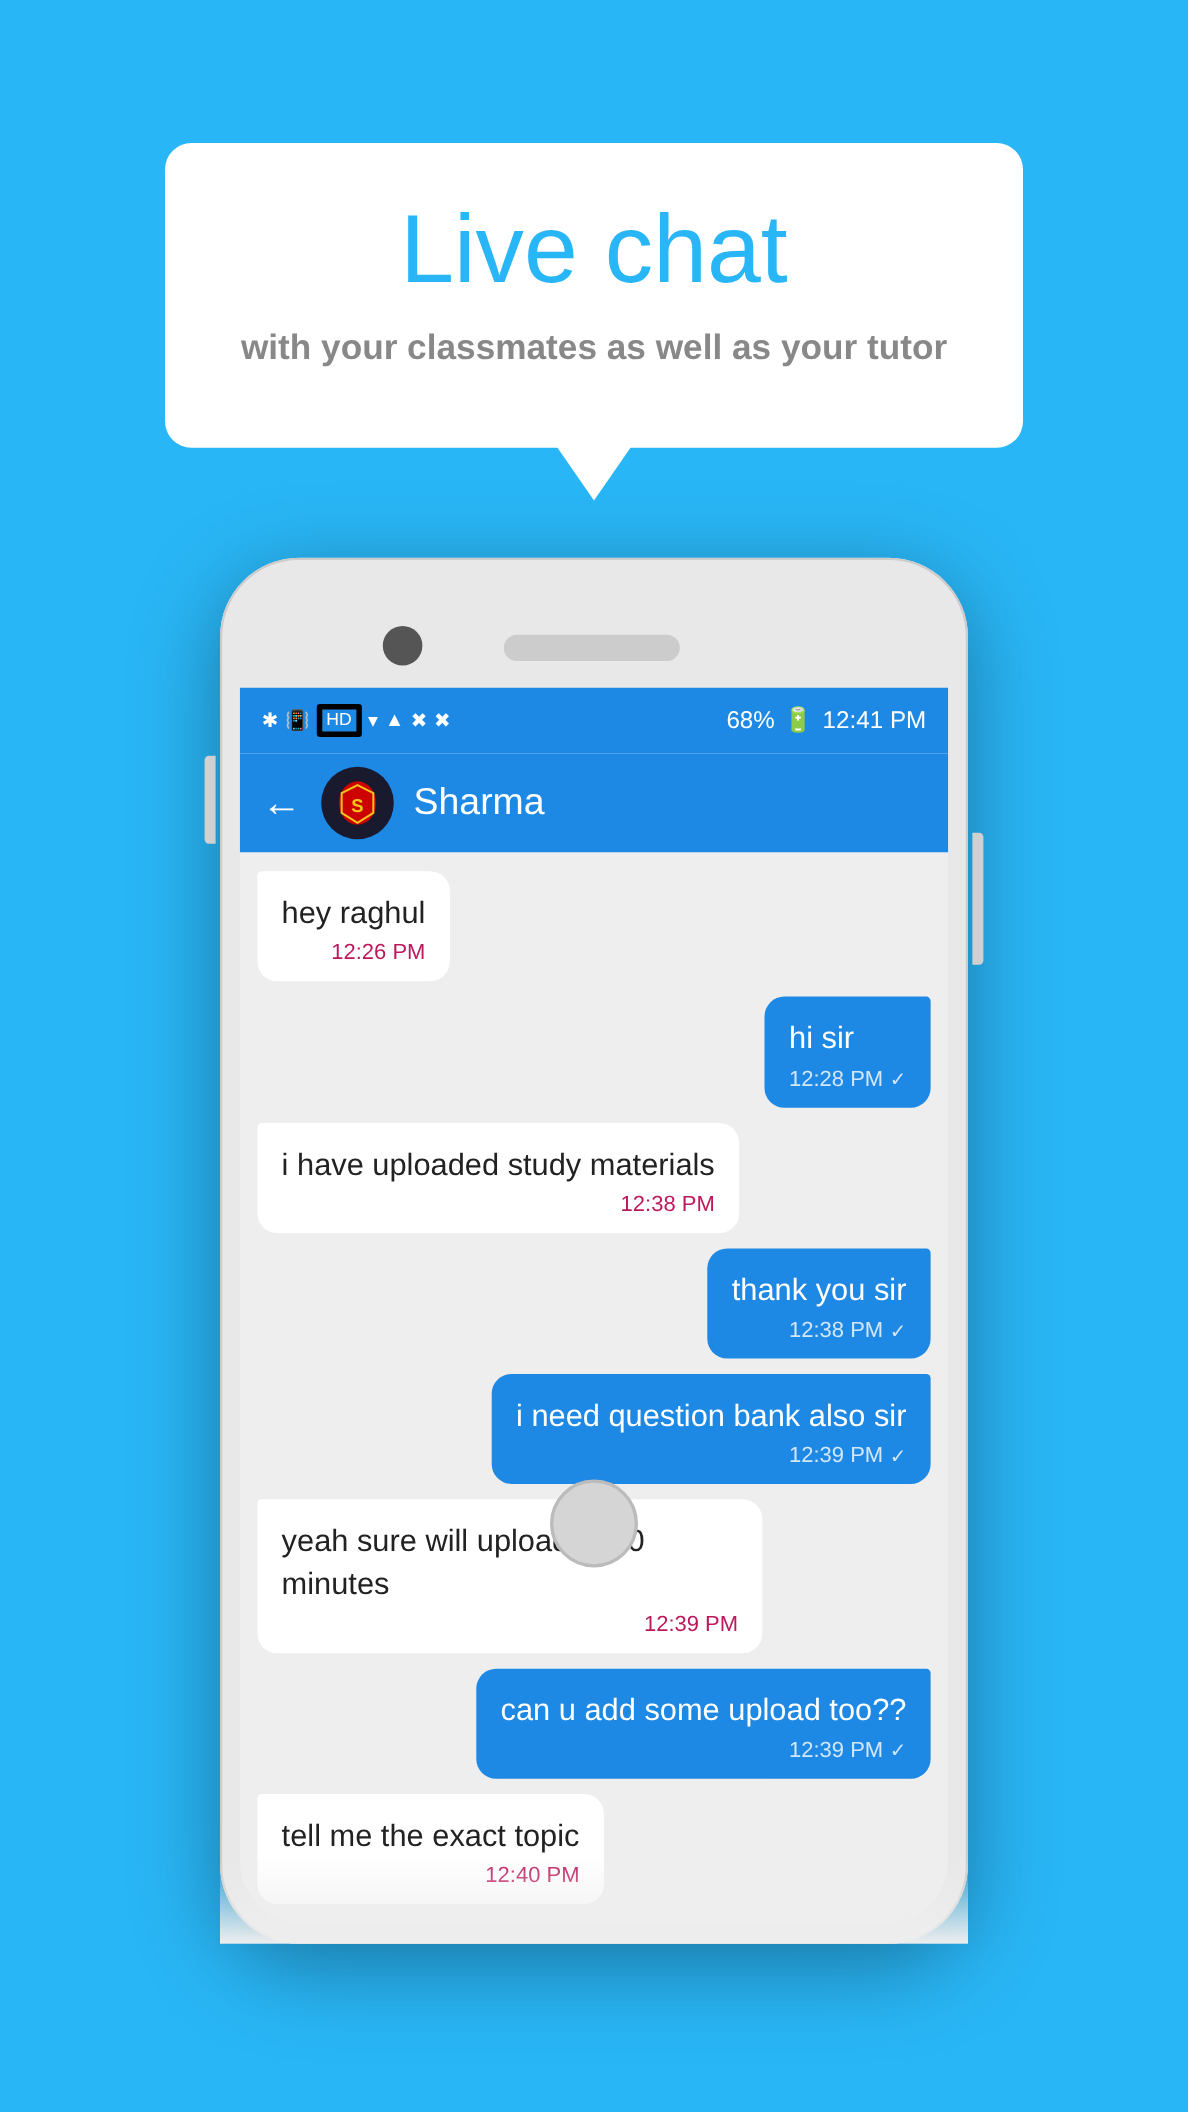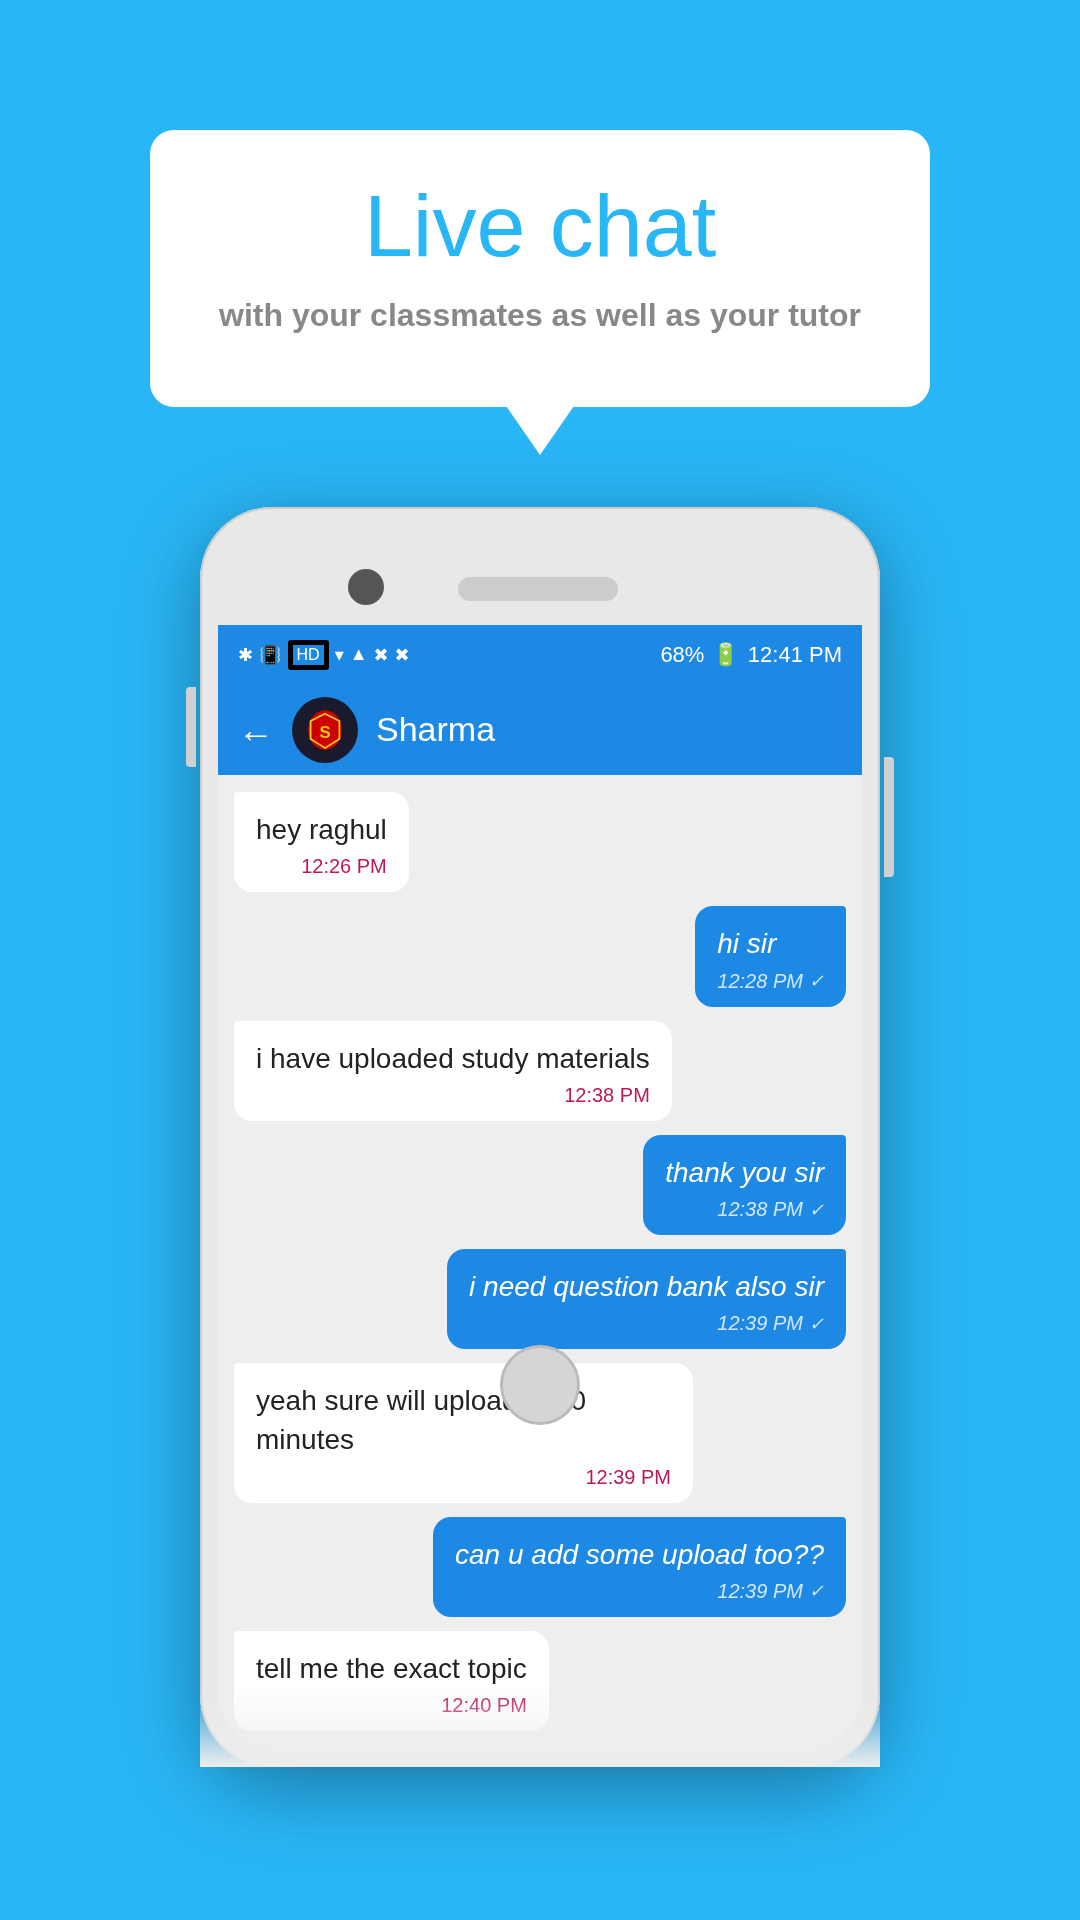--- a/index.html
+++ b/index.html
@@ -211,21 +211,20 @@
       background: white;
       align-self: flex-start;
       border-top-left-radius: 4px;
     }
 
     .msg-bubble.outgoing {
       background: #1e88e5;
       align-self: flex-end;
       border-top-right-radius: 4px;
       color: white;
-      font-style: italic;
     }
 
     .msg-text {
       font-size: 28px;
       line-height: 1.4;
       color: #222;
     }
 
     .msg-bubble.outgoing .msg-text {
       color: white;

